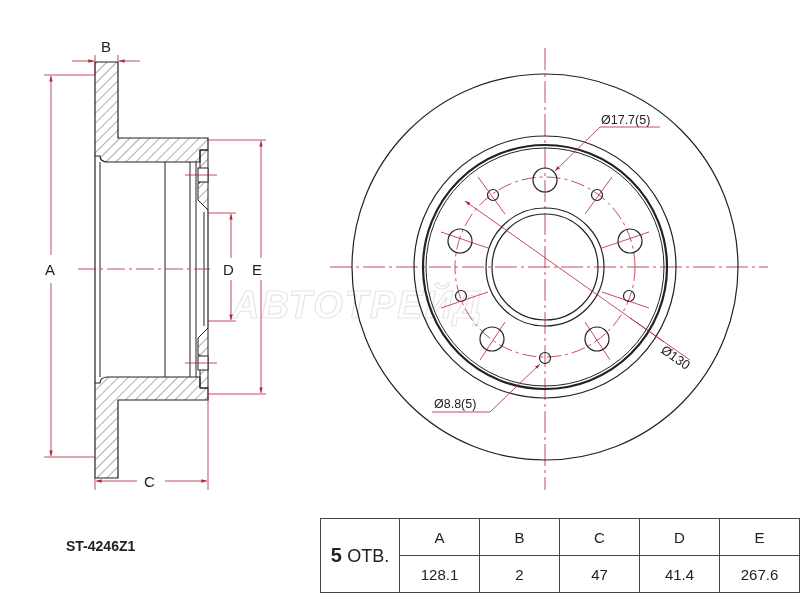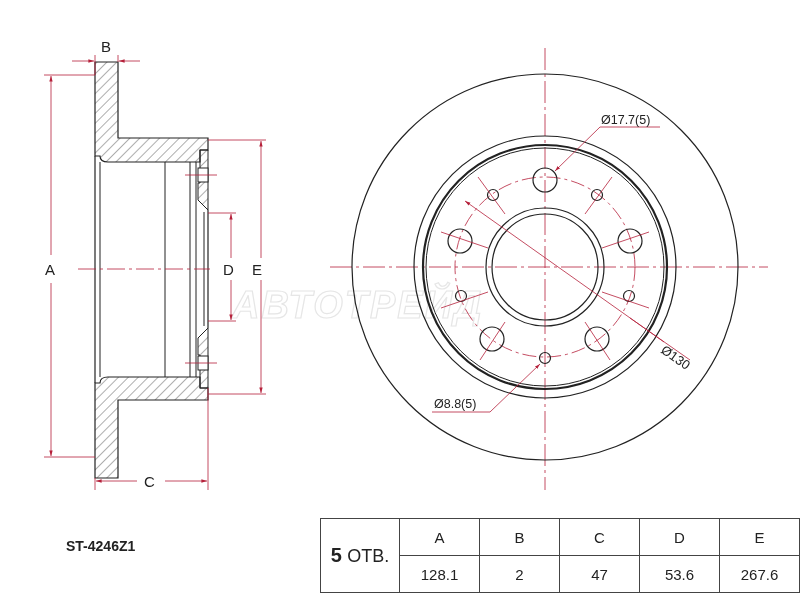--- a/index.html
+++ b/index.html
@@ -152,17 +152,17 @@
     <td class="col">A</td>
     <td class="col">B</td>
     <td class="col">C</td>
     <td class="col">D</td>
     <td class="col">E</td>
   </tr>
   <tr>
     <td class="col">128.1</td>
     <td class="col">2</td>
     <td class="col">47</td>
-    <td class="col">53.6</td>
+    <td class="col">41.4</td>
     <td class="col">267.6</td>
   </tr>
 </tbody>
   </table>
 
 </body></html>

